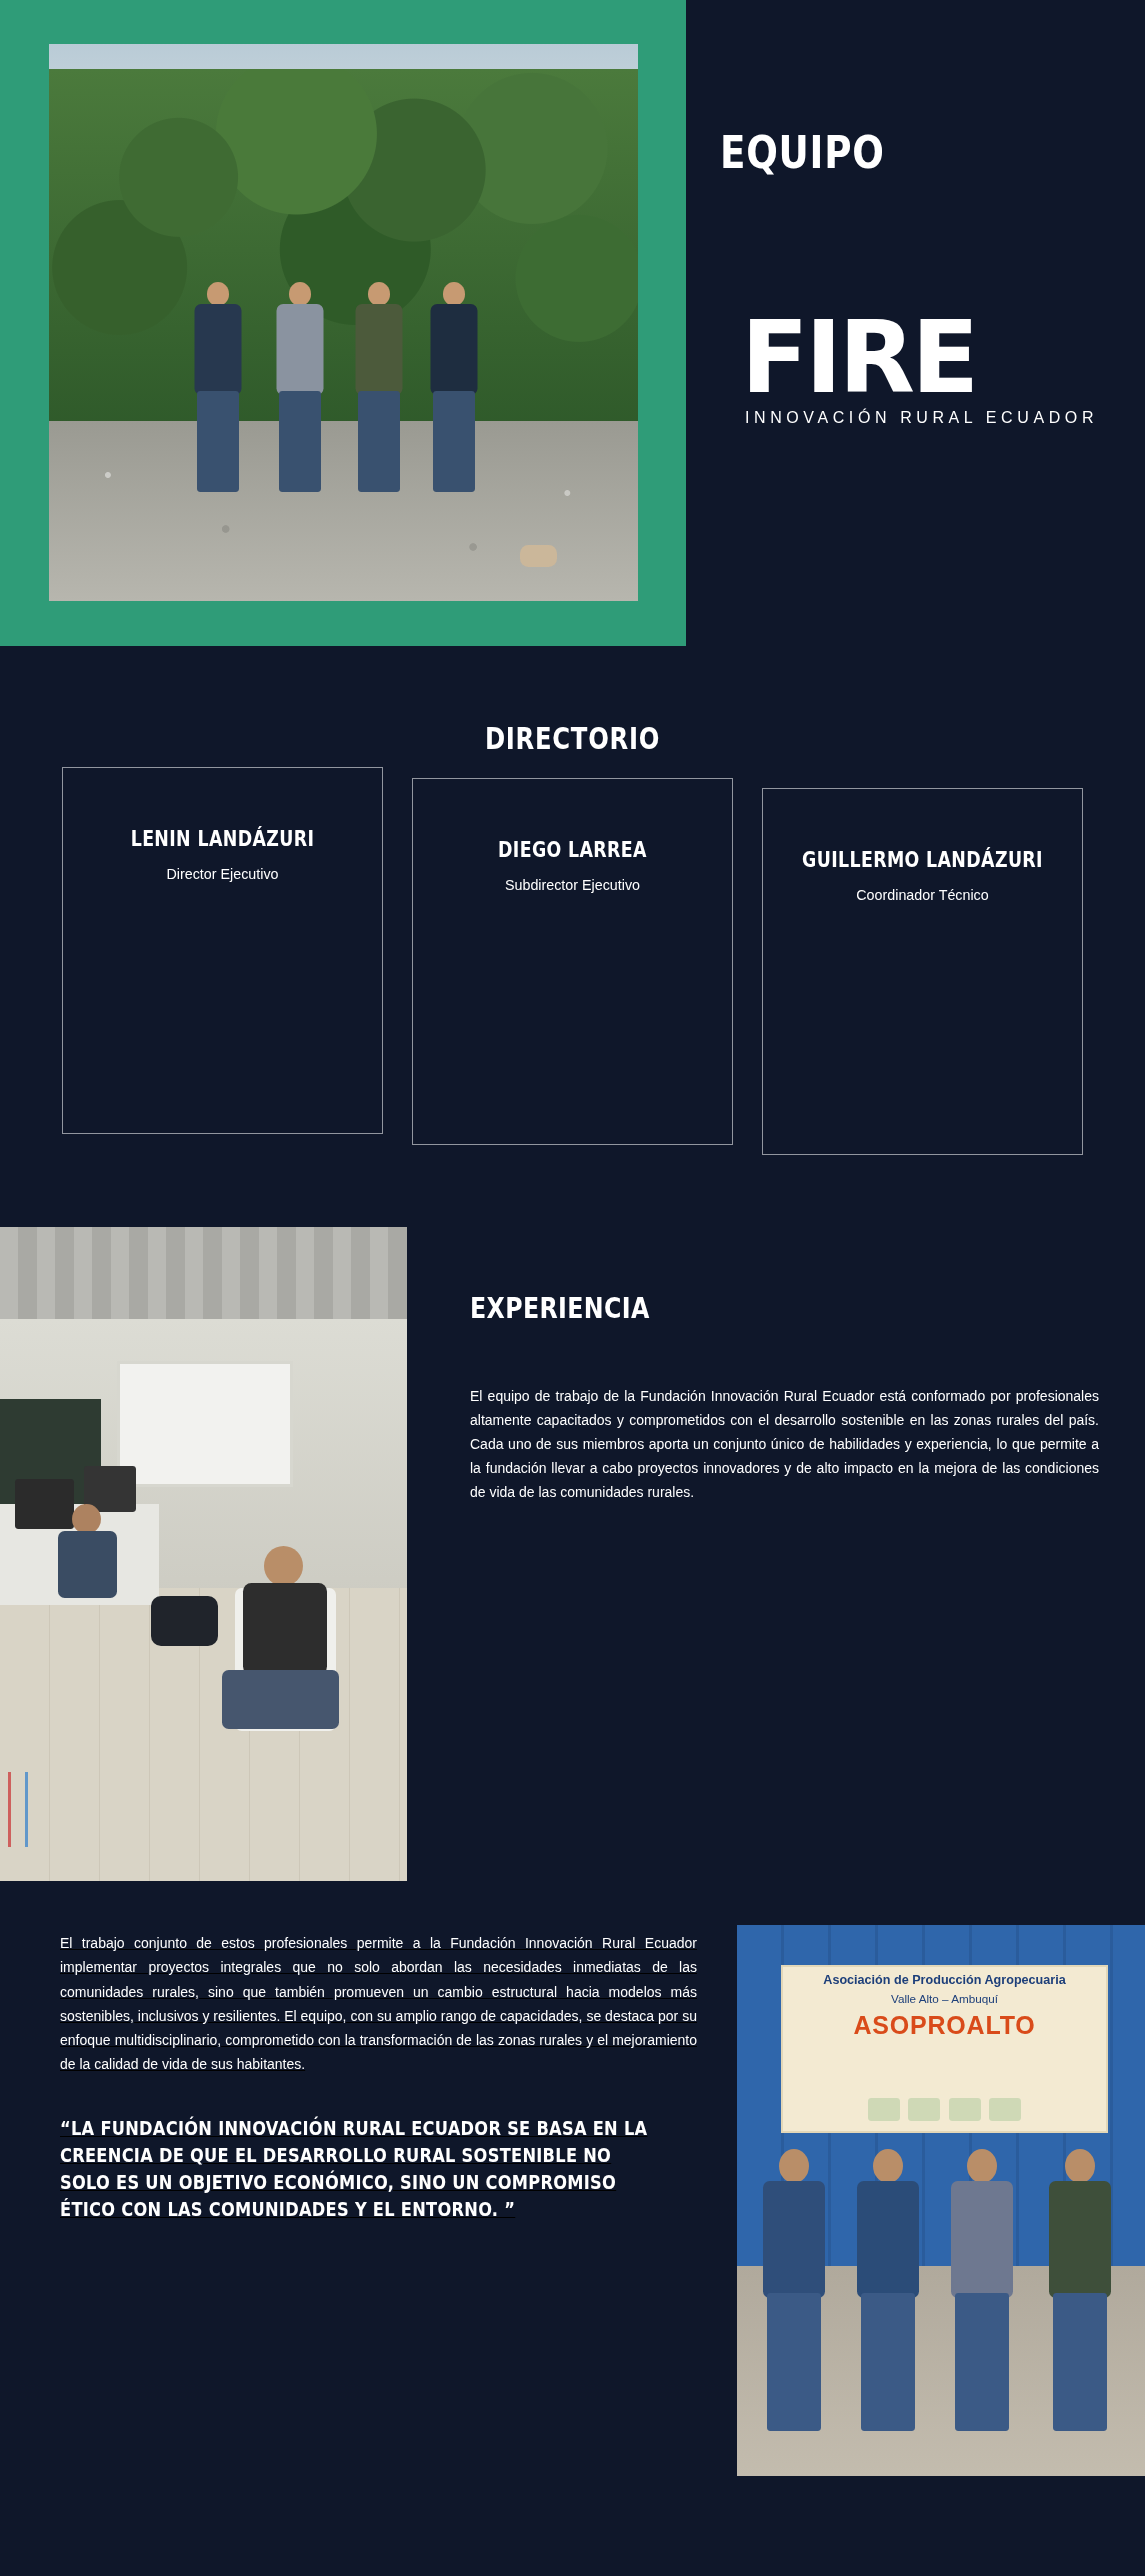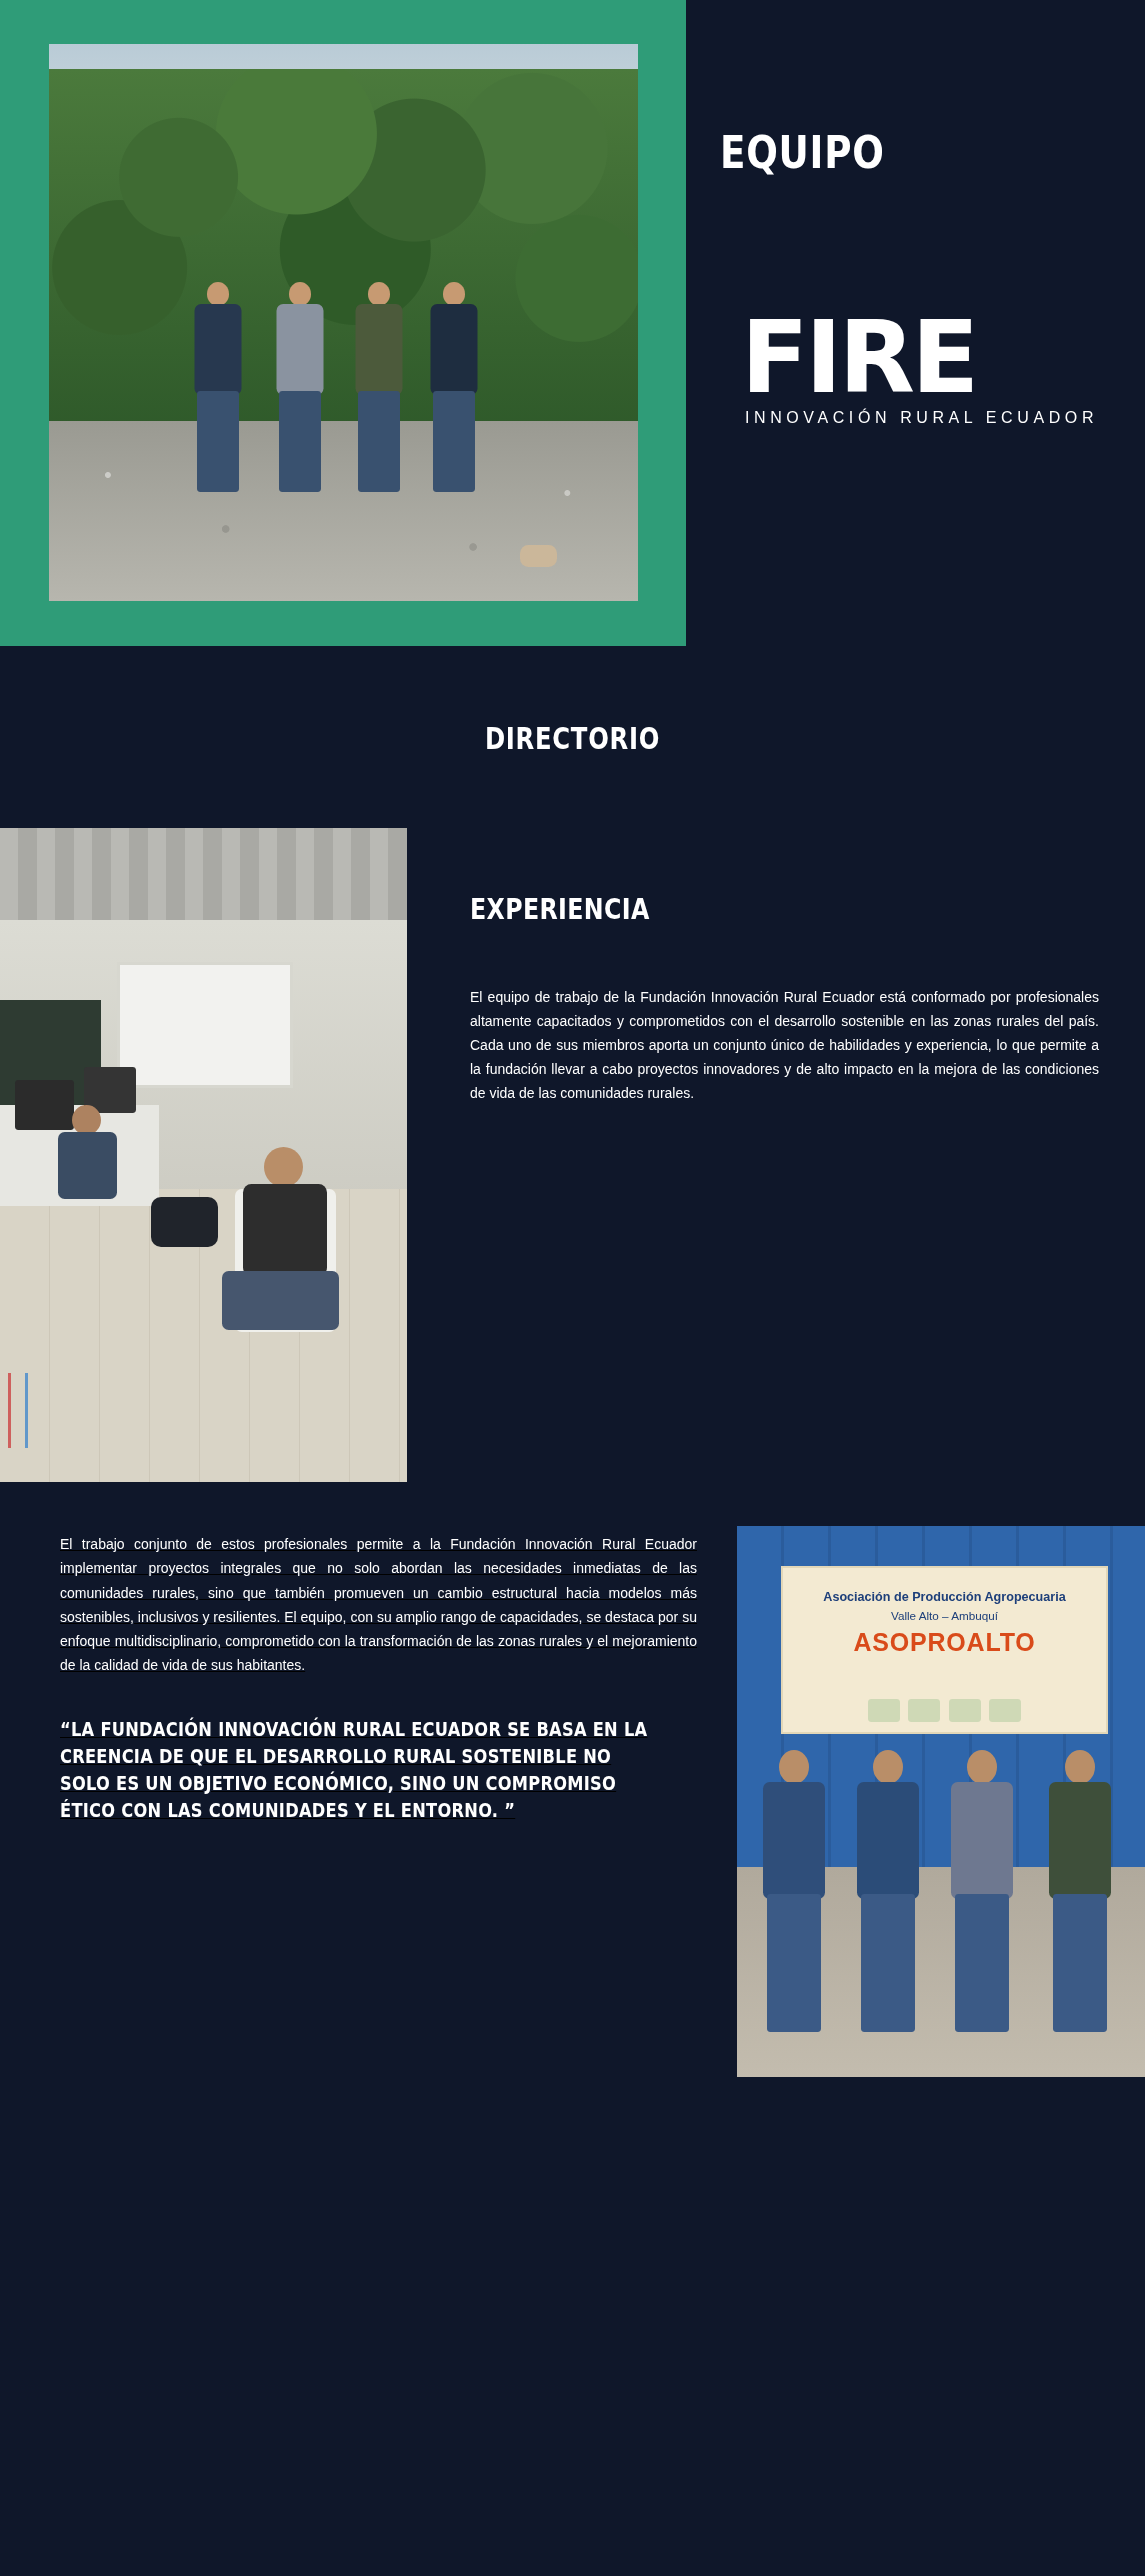--- a/index.html
+++ b/index.html
@@ -315,21 +315,21 @@
   }
   .bottom-photo .wallb {
     position:absolute; left:0; top:0; width:100%; height:352px;
     background: repeating-linear-gradient(90deg,#2f66ab 0 44px,#2a5c9c 44px 47px);
   }
   .bottom-photo .banner {
     position:absolute; left:44px; top:40px; width:327px; height:168px;
     background:#f3ead2; border:2.5px solid #e2d7b8;
   }
   .bottom-photo .banner .bt {
-    margin-top:22px; text-align:center; color:#1d3f7a;
+    margin-top:6px; text-align:center; color:#1d3f7a;
     font-size:12.6px; font-weight:700;
   }
   .bottom-photo .banner .bt2 {
     margin-top:4.2px; text-align:center; color:#1d3f7a; font-size:11.7px;
   }
   .bottom-photo .banner .bt3 {
     margin-top:6.7px; text-align:center; color:#d94b1a;
     font-size:25px; font-weight:700; letter-spacing:0.8px;
   }
   .bottom-photo .banner .chips {
@@ -394,20 +394,34 @@
       <div class="hero-title">EQUIPO</div>
       <div class="logo">
         <div class="logo-mark">FIRE</div>
         <div class="logo-sub">INNOVACIÓN RURAL ECUADOR</div>
       </div>
     </div>
   </section>
 
   <section class="directorio">
     <h2 class="section-title-center">DIRECTORIO</h2>
+    <div class="cards">
+      <div class="card offset2">
+        <div class="card-name">LENIN LANDÁZURI</div>
+        <div class="card-role">Director Ejecutivo</div>
+      </div>
+      <div class="card offset">
+        <div class="card-name">DIEGO LARREA</div>
+        <div class="card-role">Subdirector Ejecutivo</div>
+      </div>
+      <div class="card">
+        <div class="card-name">GUILLERMO LANDÁZURI</div>
+        <div class="card-role">Coordinador Técnico</div>
+      </div>
+    </div>
   </section>
 
   <section class="experiencia">
     <div class="exp-photo">
       <div class="ceiling"></div>
       <div class="wall"></div>
       <div class="blackboard"></div>
       <div class="board"></div>
       <div class="floor"></div>
       <div class="desk"></div>

